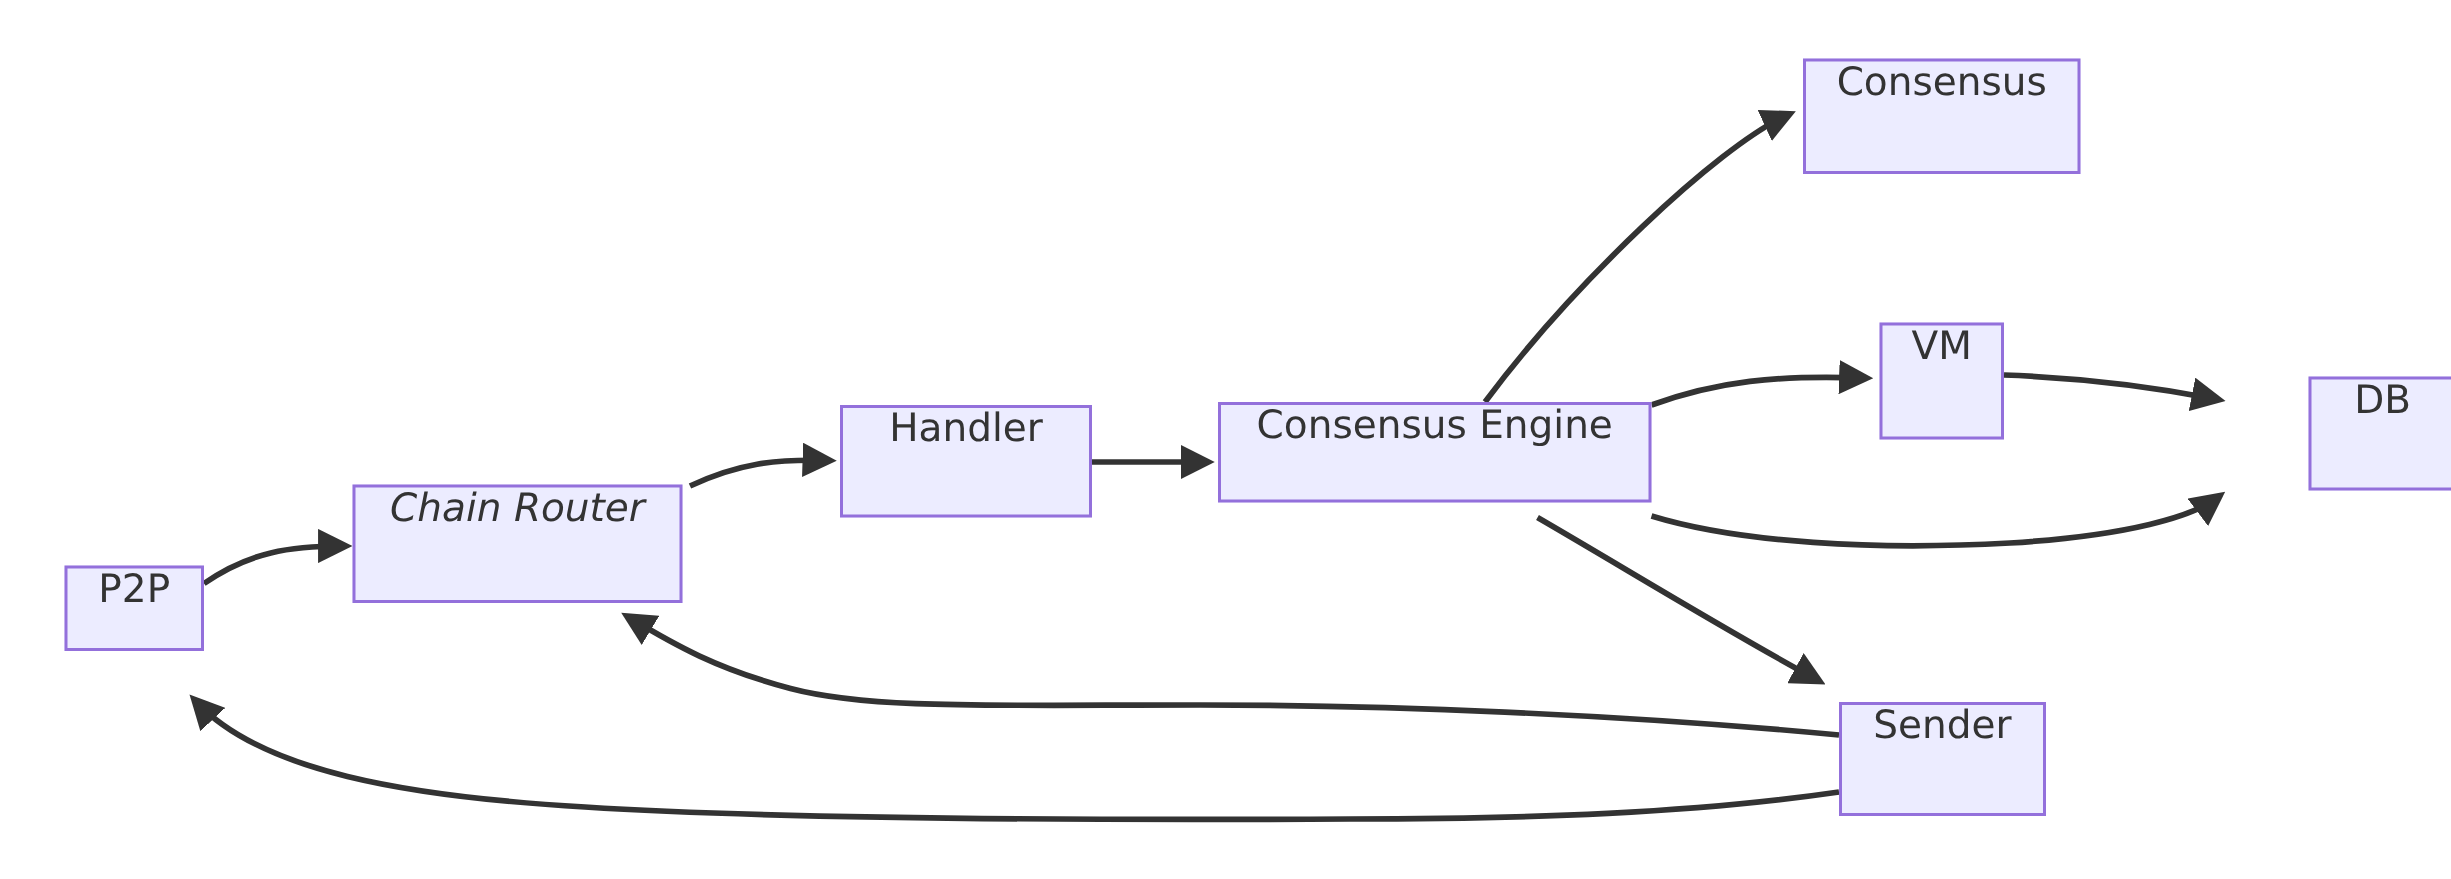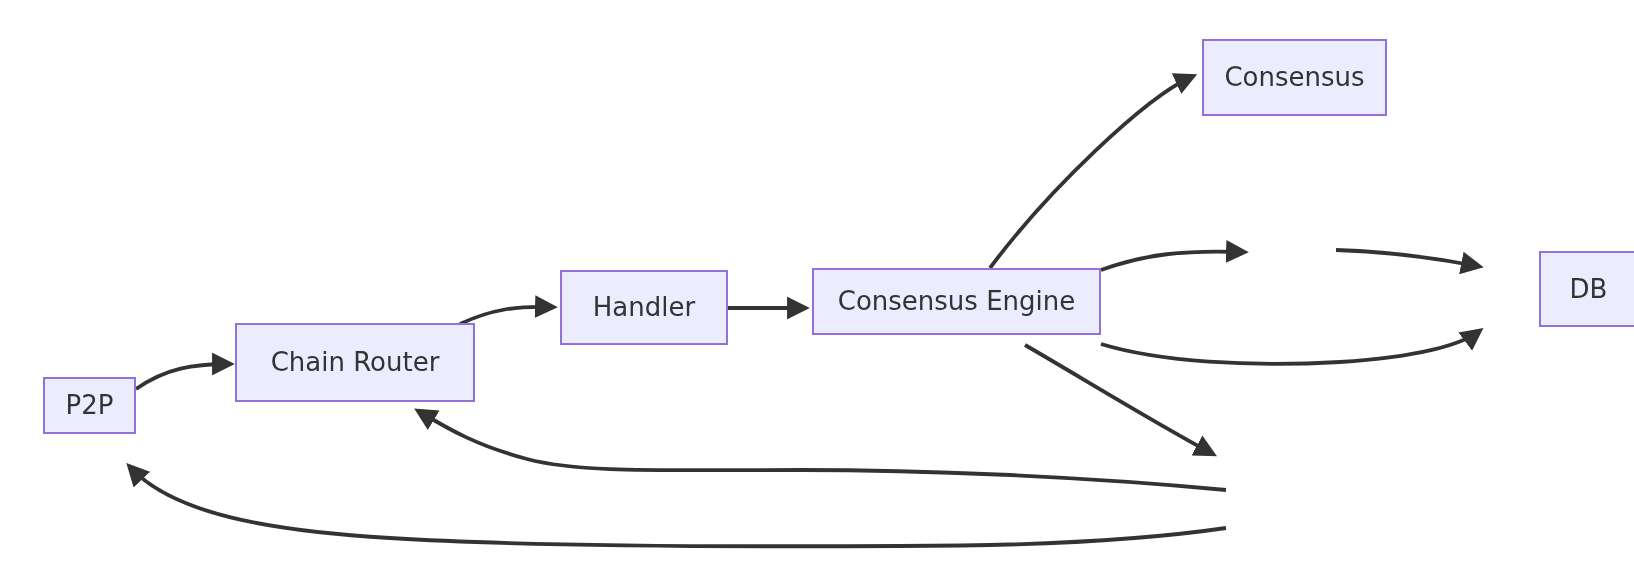--- a/index.html
+++ b/index.html
@@ -28,21 +28,21 @@
     stroke-width: 3.8px;
     stroke-linecap: butt;
     stroke-linejoin: round;
   }
   .node {
     position: absolute;
     box-sizing: border-box;
     background: #ECECFF;
     border: 2px solid #9370DB;
     display: flex;
-    align-items: center;
+    align-items: flex-start;
     justify-content: center;
     color: #333333;
     font-size: 26px;
     line-height: 1.1;
     white-space: nowrap;
     text-align: center;
   }
   .node .label {
     padding: 0 6px;
   }
@@ -77,35 +77,41 @@
 
     <path class="edge" d="M 1226,490 C 1080,476 920,470 800,470 C 660,470 580,473 527,459 C 478,446 450,430 420,412" marker-end="url(#arrowhead)"></path>
 
     <path class="edge" d="M 1226,528 C 1130,542 1020,546 900,546 C 700,547 500,545 390,538 C 270,531 174,514 131,468" marker-end="url(#arrowhead)"></path>
   </svg>
 
   <div class="node" style="left:43px; top:377px; width:93px; height:57px;">
     <span class="label">P2P</span>
   </div>
 
-  <div class="node" style="left:235px; top:323px; width:240px; height:79px;">
+  <div class="node" style="left:235px; top:323px; width:220px; height:79px;font-style:italic;">
     <span class="label">Chain Router</span>
   </div>
 
   <div class="node" style="left:560px; top:270px; width:168px; height:75px;">
     <span class="label">Handler</span>
   </div>
 
   <div class="node" style="left:812px; top:268px; width:289px; height:67px;">
     <span class="label">Consensus Engine</span>
   </div>
 
   <div class="node" style="left:1202px; top:39px; width:185px; height:77px;">
     <span class="label">Consensus</span>
   </div>
 
+  <div class="node" style="left:1253px; top:215px; width:83px; height:78px;">
+    <span class="label">VM</span>
+  </div>
 
   <div class="node" style="left:1539px; top:251px; width:99px; height:76px;">
     <span class="label">DB</span>
   </div>
 
+  <div class="node" style="left:1226px; top:468px; width:138px; height:76px;">
+    <span class="label">Sender</span>
+  </div>
 
 </div>
 
 </body></html>

